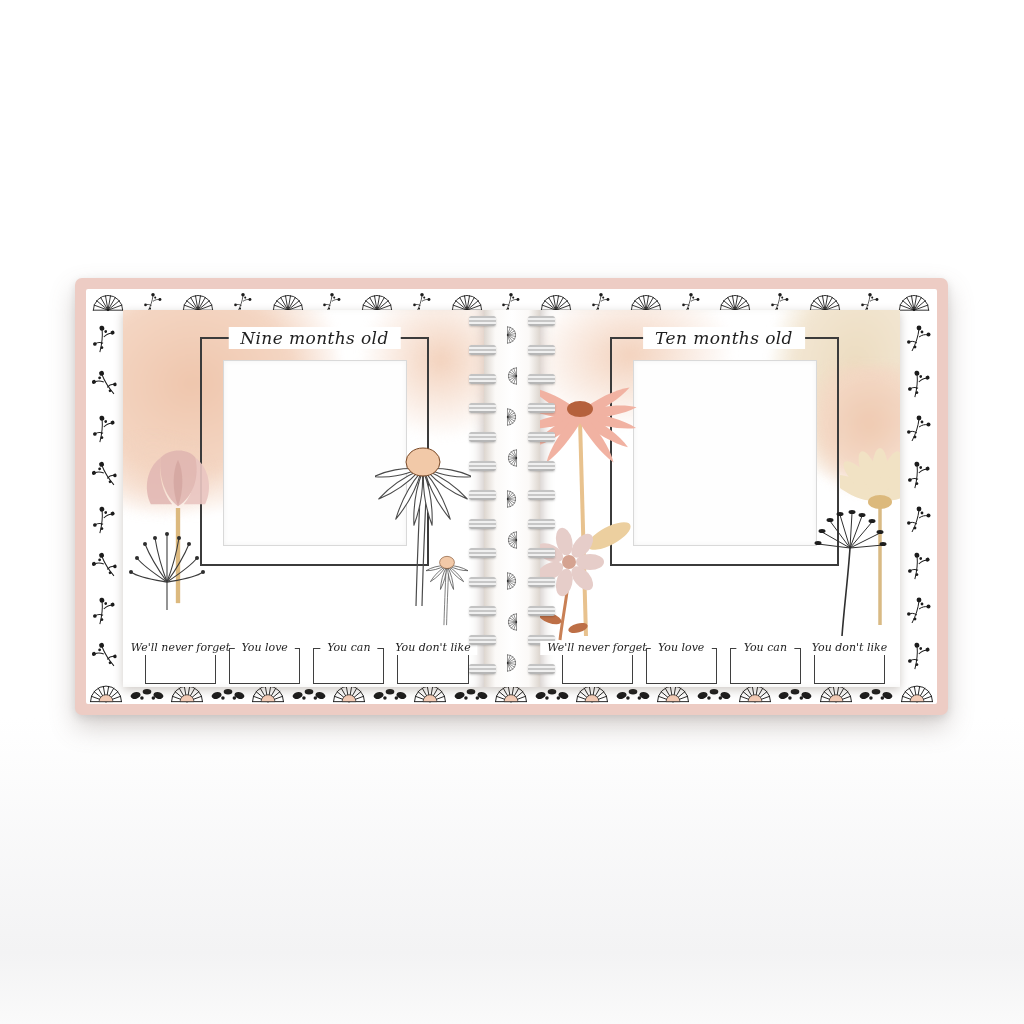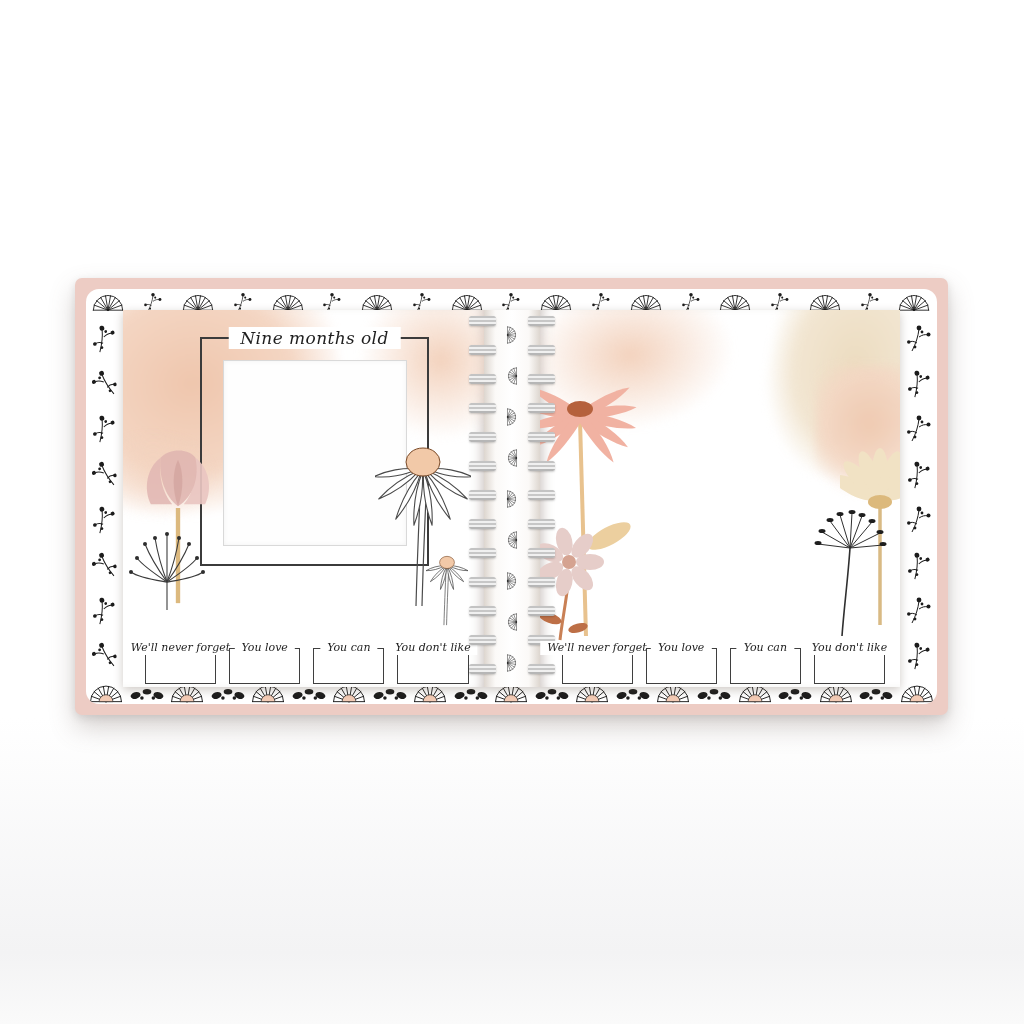--- a/index.html
+++ b/index.html
@@ -4,21 +4,21 @@
 <style>
   html,body{margin:0;padding:0;width:1024px;height:1024px;overflow:hidden;
     background:#fff;font-family:"DejaVu Serif", serif;}
   .canvas{position:absolute;inset:0;
     background:linear-gradient(180deg,#ffffff 0%,#ffffff 70%,#f3f3f4 93%,#fafafa 100%);}
 
   
   .book{position:absolute;left:75px;top:278px;width:873px;height:437px;
     background:var(--cover-pink,#edccc4);border-radius:7px;
     box-shadow:0 12px 26px rgba(115,100,92,.30),0 3px 8px rgba(0,0,0,.10);}
-  .pattern-frame{position:absolute;inset:11px;background:#fff;border-radius:13px;overflow:hidden;}
+  .pattern-frame{position:absolute;inset:11px;background:#fff;border-radius:2px;overflow:hidden;}
 
   .band{position:absolute;display:flex;z-index:1;}
   .band-top{left:0;right:0;top:0;height:24px;flex-direction:row;justify-content:space-around;align-items:flex-end;}
   .band-bottom{left:0;right:0;bottom:0;height:24px;flex-direction:row;justify-content:space-around;align-items:flex-end;}
   .band-left{left:2px;top:26px;bottom:26px;width:32px;flex-direction:column;justify-content:space-around;align-items:center;}
   .band-right{right:2px;top:26px;bottom:26px;width:32px;flex-direction:column;justify-content:space-around;align-items:center;}
   .band svg{flex:0 0 auto;}
   .flip{transform:scaleX(-1) rotate(14deg);}
   .band-left svg:nth-child(odd),.band-right svg:nth-child(even){transform:rotate(-12deg);}
 
@@ -492,20 +492,24 @@
             <div class="prong prong-r" style="top: 325px;"></div>
             <div class="prong prong-l" style="top: 354px;"></div>
             <div class="prong prong-r" style="top: 354px;"></div>
           </div>
 
         <section class="page page-right">
           <div class="wash w-peach-b" style="left:-15px;top:-30px;width:210px;height:150px;transform:rotate(-6deg);"></div>
           <div class="wash w-tan" style="left:228px;top:-40px;width:170px;height:210px;transform:rotate(10deg);"></div>
           <div class="wash w-peach-a" style="right:-35px;top:55px;width:120px;height:130px;opacity:.85;"></div>
 
+          <div class="frame frame-r">
+            <span class="frame-title">Ten months old</span>
+            <div class="photo"></div>
+          </div>
 
           <div class="fl" style="left:-16px;top:66px;">
             <svg viewBox="0 0 130 265" width="130" height="265">
               <path d="M56,44 C58,120 60,190 62,260" stroke="#e8c28e" stroke-width="4" fill="none"></path>
               <ellipse cx="85" cy="160" rx="24" ry="9" fill="#eccf9f" transform="rotate(-28 85 160)"></ellipse>
               <g fill="#f1b2a2">
                 <g transform="rotate(-42 56 40)">
                     <path d="M56,36 C80,38 100,44 112,52 C98,54 76,50 56,44 Z"></path>
                   </g>
                 <g transform="rotate(-21 56 40)">

